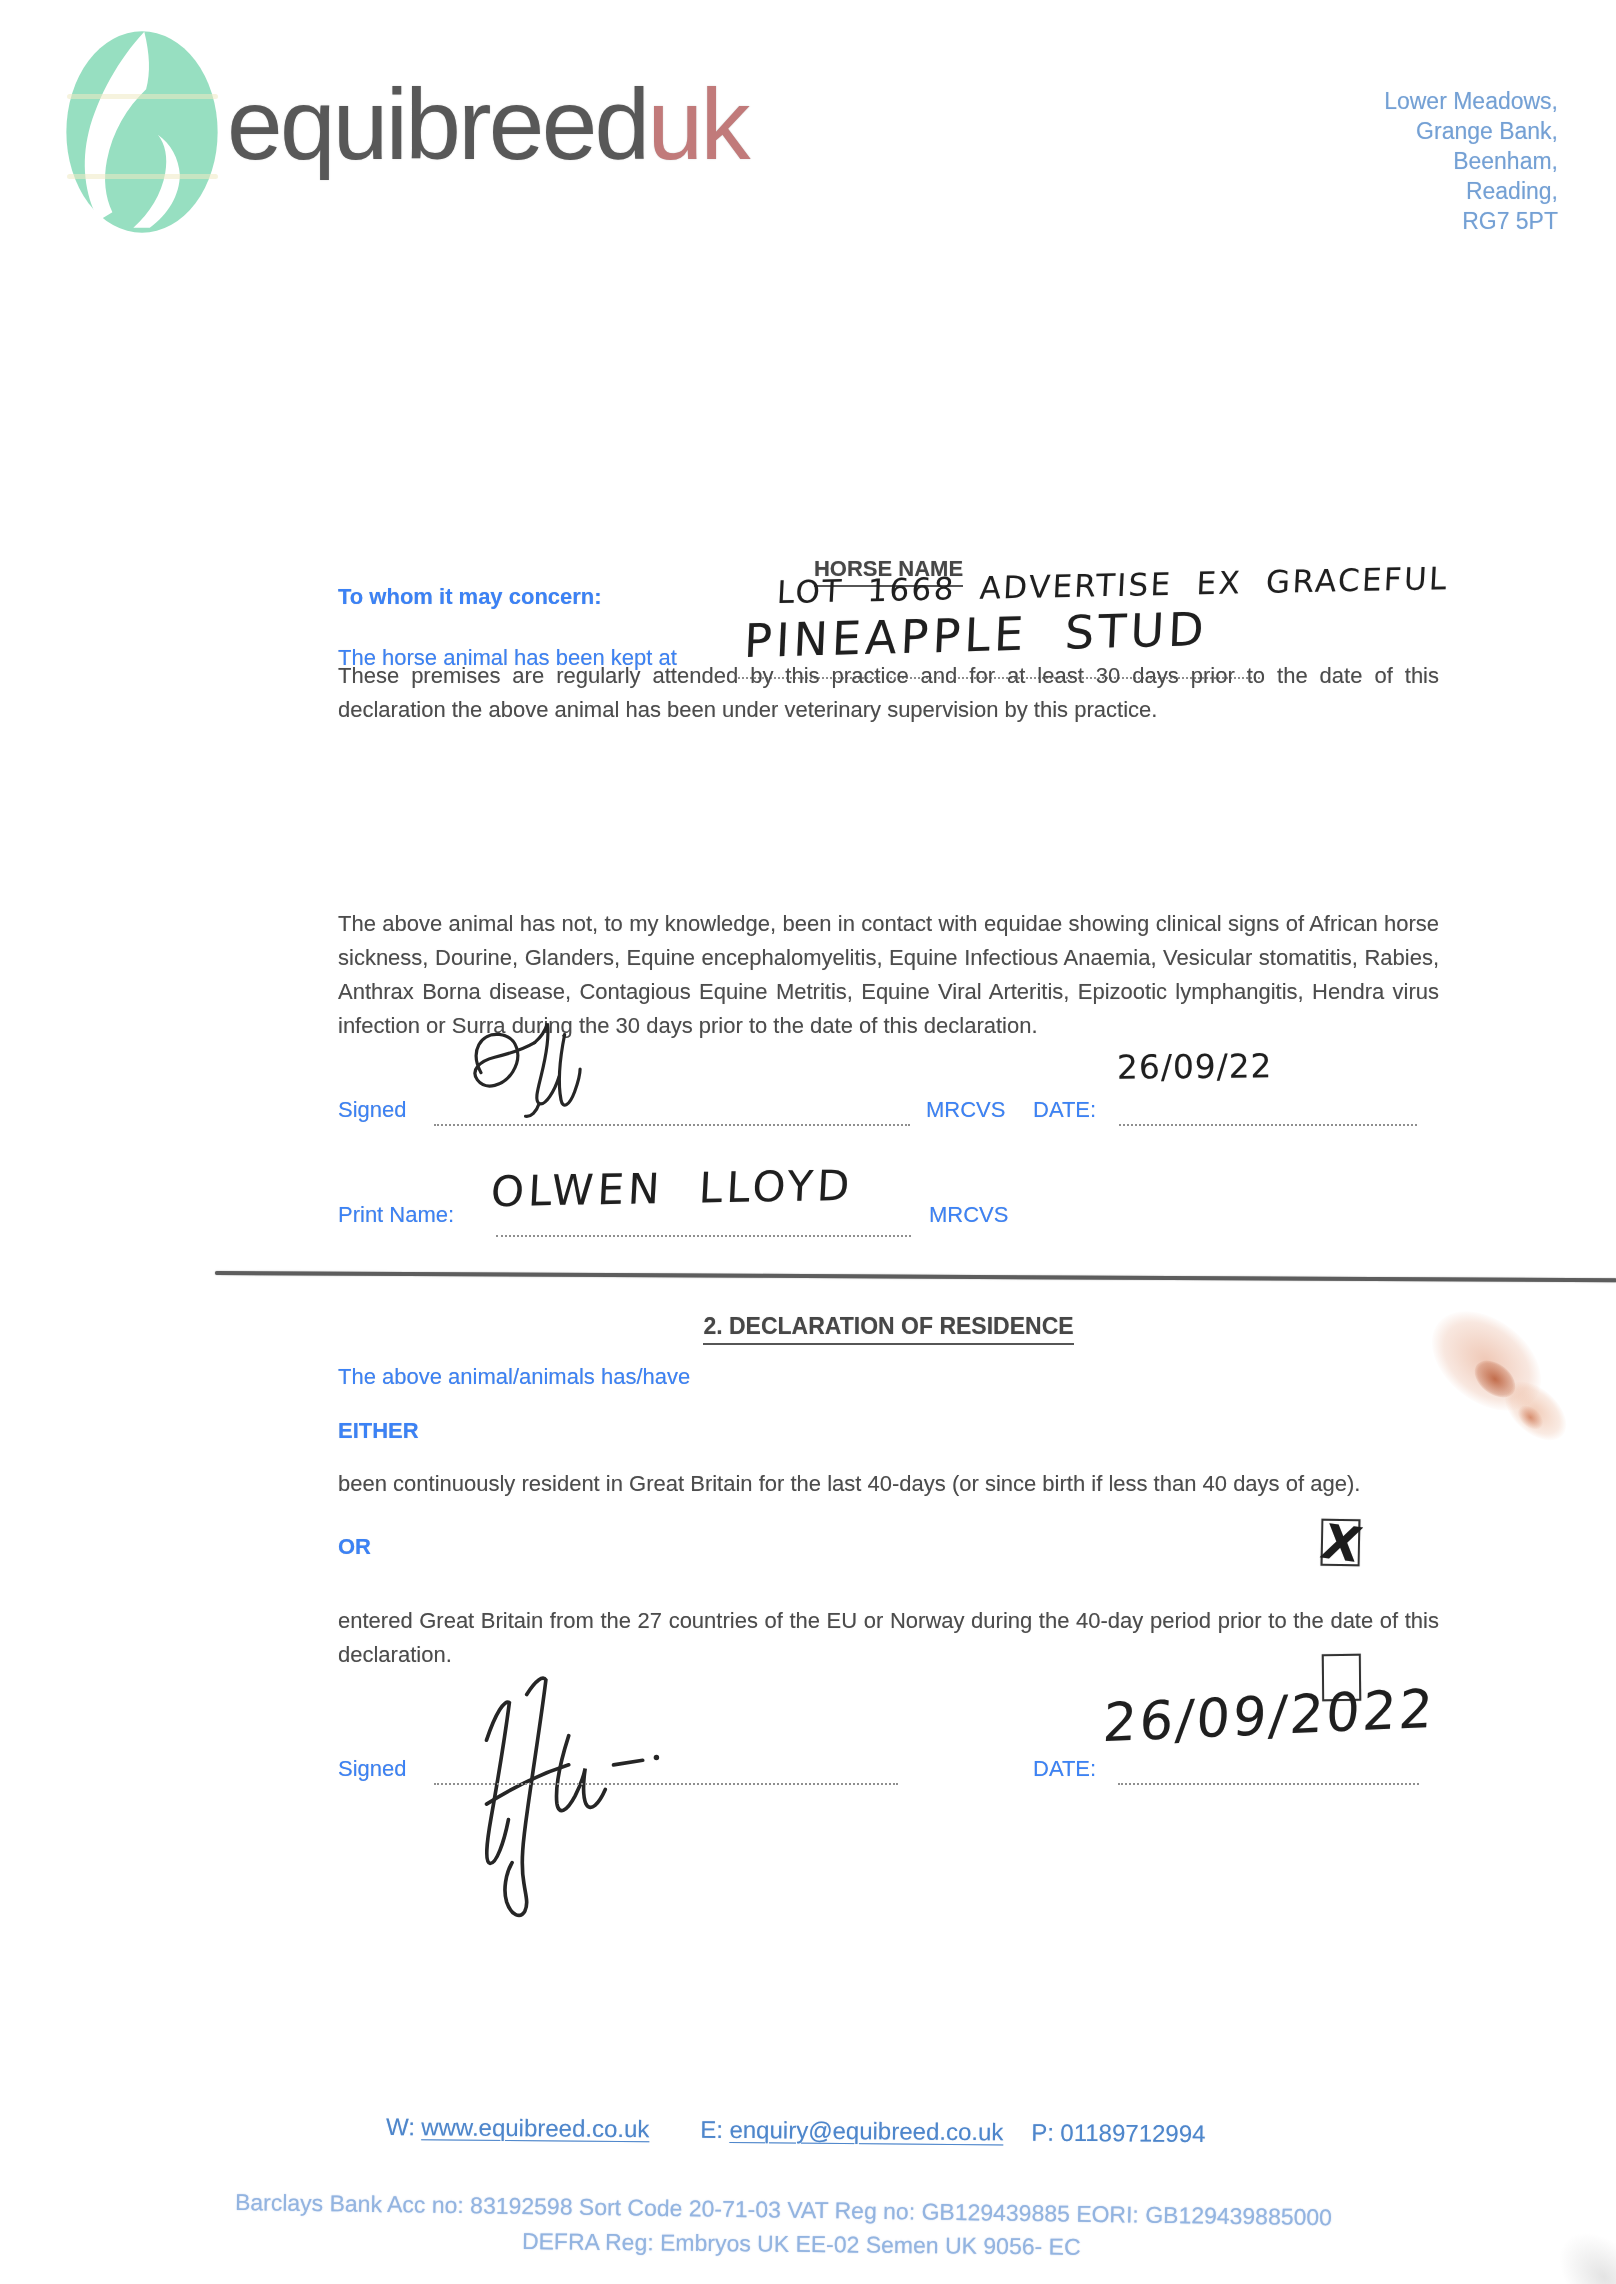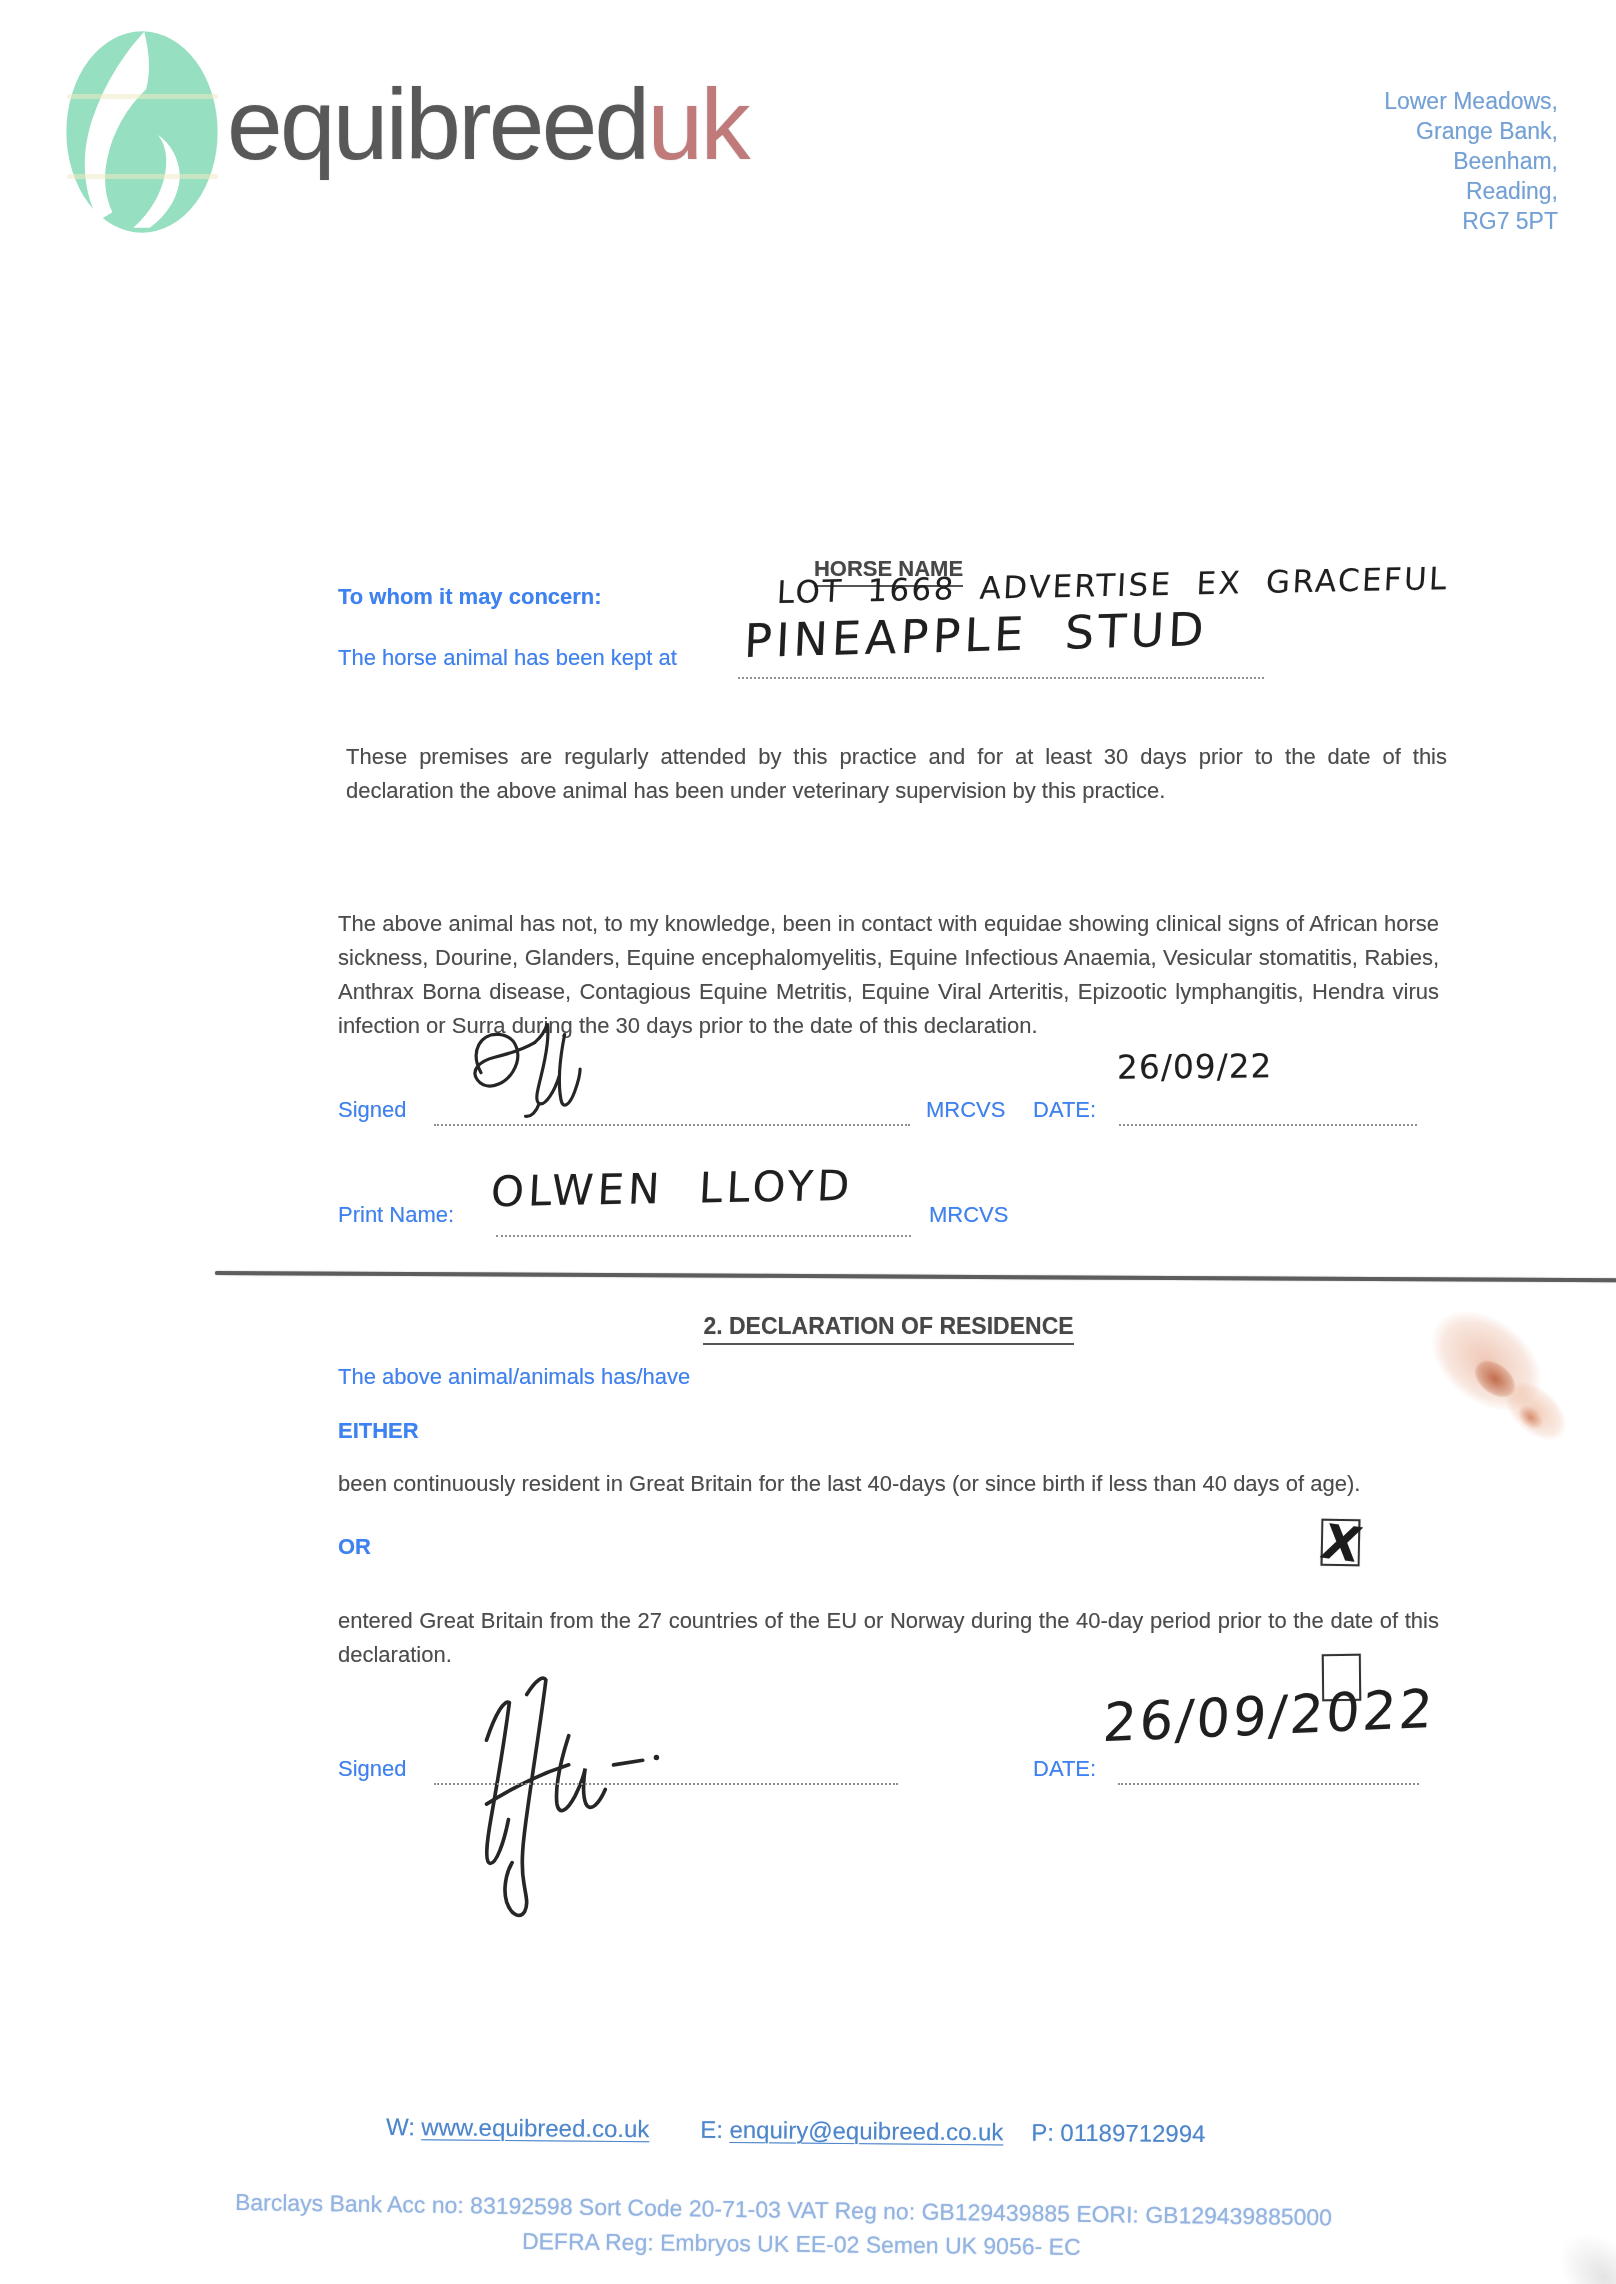--- a/index.html
+++ b/index.html
@@ -116,21 +116,21 @@
 
   <div class="center-title" style="top:556px;font-size:22px;"><span>HORSE NAME</span></div>
 
   <div class="lbl bold" style="left:338px;top:584px;">To whom it may concern:</div>
   <div class="hand" id="hw-horse">LOT 1668 ADVERTISE EX GRACEFUL</div>
 
   <div class="lbl" style="left:338px;top:645px;">The horse animal has been kept at</div>
   <div class="dotline" style="left:738px;top:677px;width:526px;"></div>
   <div class="hand" id="hw-kept">PINEAPPLE STUD</div>
 
-  <div class="para" style="top:740px;margin-left:8px;">These premises are regularly attended by this practice and for at least 30 days prior to the date of this declaration the above animal has been under veterinary supervision by this practice.</div>
+  <div class="para" style="top:659px;">These premises are regularly attended by this practice and for at least 30 days prior to the date of this declaration the above animal has been under veterinary supervision by this practice.</div>
   <div class="para" style="top:907px;">The above animal has not, to my knowledge, been in contact with equidae showing clinical signs of African horse sickness, Dourine, Glanders, Equine encephalomyelitis, Equine Infectious Anaemia, Vesicular stomatitis, Rabies, Anthrax Borna disease, Contagious Equine Metritis, Equine Viral Arteritis, Epizootic lymphangitis, Hendra virus infection or Surra during the 30 days prior to the date of this declaration.</div>
 
   <svg id="sig1" width="192" height="100" viewBox="0 0 420 220" fill="none" stroke="#262626" stroke-width="7" stroke-linecap="round">
     <path d="M78,118 C52,70 78,30 118,34 C158,38 170,80 148,116 C128,148 88,158 70,134 C54,112 76,92 108,84 C142,76 172,66 196,52"></path>
     <path d="M196,52 C210,40 220,24 224,10 C228,36 220,86 210,126 C202,158 196,180 206,186 C220,192 240,158 250,126"></path>
     <path d="M262,34 C254,74 246,136 254,178 C258,198 272,192 284,160 C292,138 296,120 296,110"></path>
     <path d="M206,186 C200,204 188,216 176,214"></path>
   </svg>
   <div class="hand" id="hw-date1">26/09/22</div>
 

